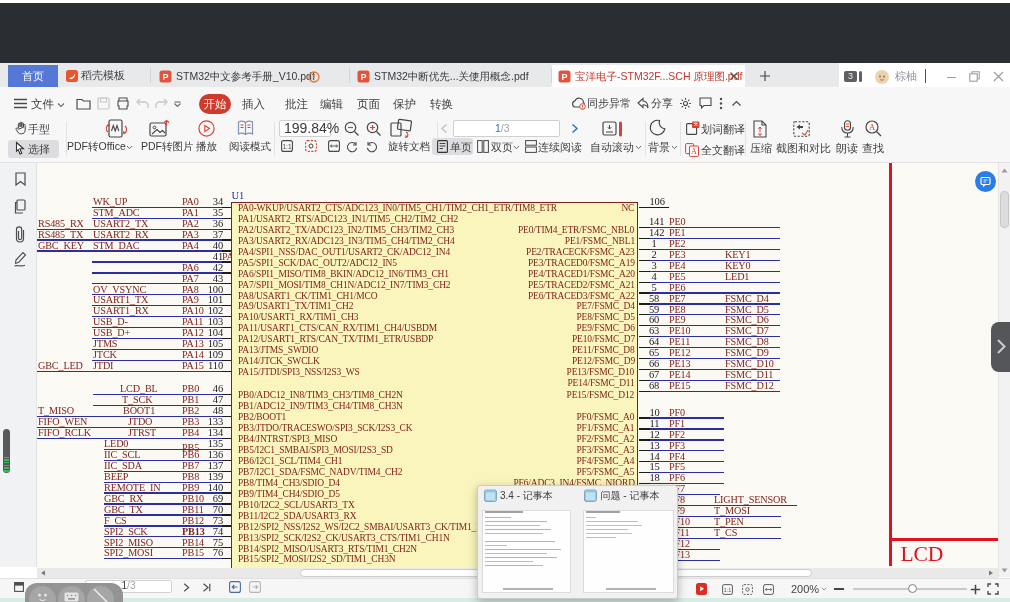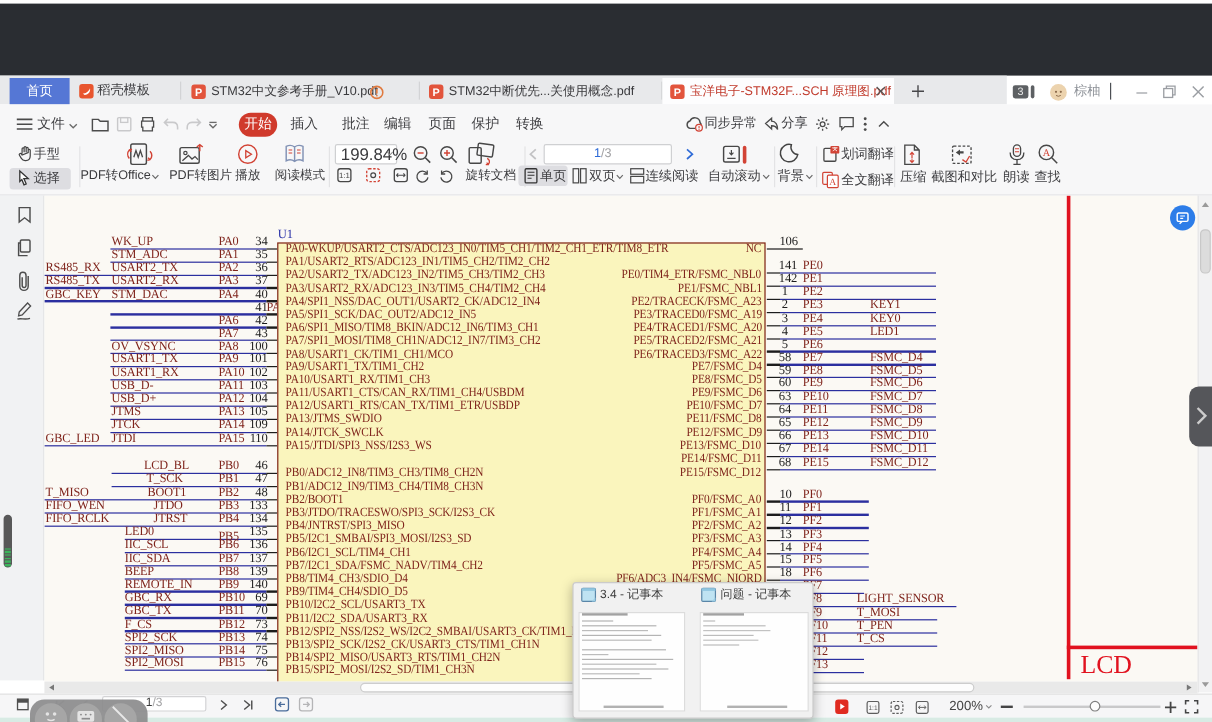--- a/index.html
+++ b/index.html
@@ -471,21 +471,21 @@
 <div class="sl ol" style="left:144.5px;top:341.6px;">PB11</div>
 <div class="sn" style="right:775.0px;top:341.6px;">70</div>
 <div class="ab" style="left:67.0px;top:362.3px;width:117.5px;height:1.3px;background:#2b2f9f"></div>
 <div class="ab" style="left:184.5px;top:362.3px;width:9.7px;height:1.3px;background:#1c1c1c"></div>
 <div class="sl ol" style="left:67.0px;top:352.6px;">F_CS</div>
 <div class="sl ol" style="left:144.5px;top:352.6px;">PB12</div>
 <div class="sn" style="right:775.0px;top:352.6px;">73</div>
 <div class="ab" style="left:67.0px;top:373.2px;width:117.5px;height:1.3px;background:#2b2f9f"></div>
 <div class="ab" style="left:184.5px;top:373.2px;width:9.7px;height:1.3px;background:#1c1c1c"></div>
 <div class="sl ol" style="left:67.0px;top:363.5px;">SPI2_SCK</div>
-<div class="sl ol" style="left:144.5px;top:363.5px;">PB13</div>
+<div class="sl ol" style="left:144.5px;top:363.5px;font-weight:bold;">PB13</div>
 <div class="sn" style="right:775.0px;top:363.5px;">74</div>
 <div class="ab" style="left:67.0px;top:384.2px;width:117.5px;height:1.3px;background:#2b2f9f"></div>
 <div class="ab" style="left:184.5px;top:384.2px;width:9.7px;height:1.3px;background:#1c1c1c"></div>
 <div class="sl ol" style="left:67.0px;top:374.5px;">SPI2_MISO</div>
 <div class="sl ol" style="left:144.5px;top:374.5px;">PB14</div>
 <div class="sn" style="right:775.0px;top:374.5px;">75</div>
 <div class="ab" style="left:67.0px;top:395.1px;width:117.5px;height:1.3px;background:#2b2f9f"></div>
 <div class="ab" style="left:184.5px;top:395.1px;width:9.7px;height:1.3px;background:#1c1c1c"></div>
 <div class="sl ol" style="left:67.0px;top:385.4px;">SPI2_MOSI</div>
 <div class="sl ol" style="left:144.5px;top:385.4px;">PB15</div>

